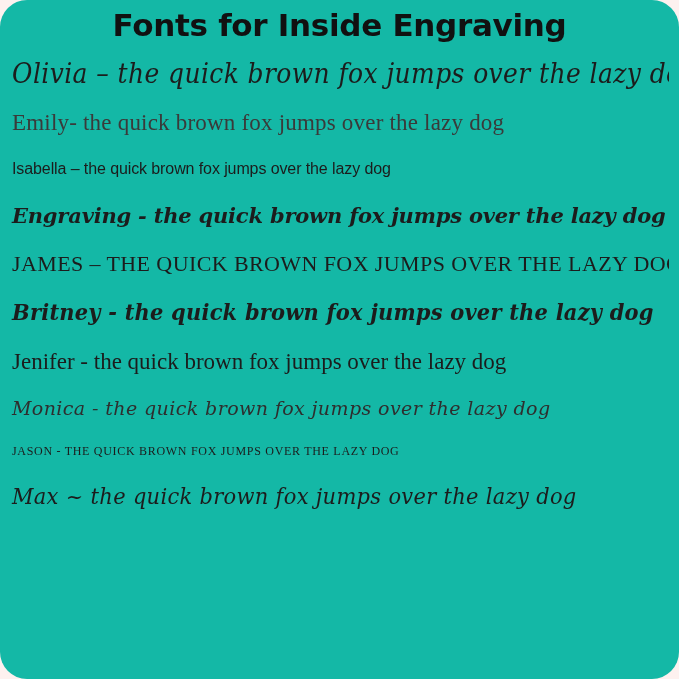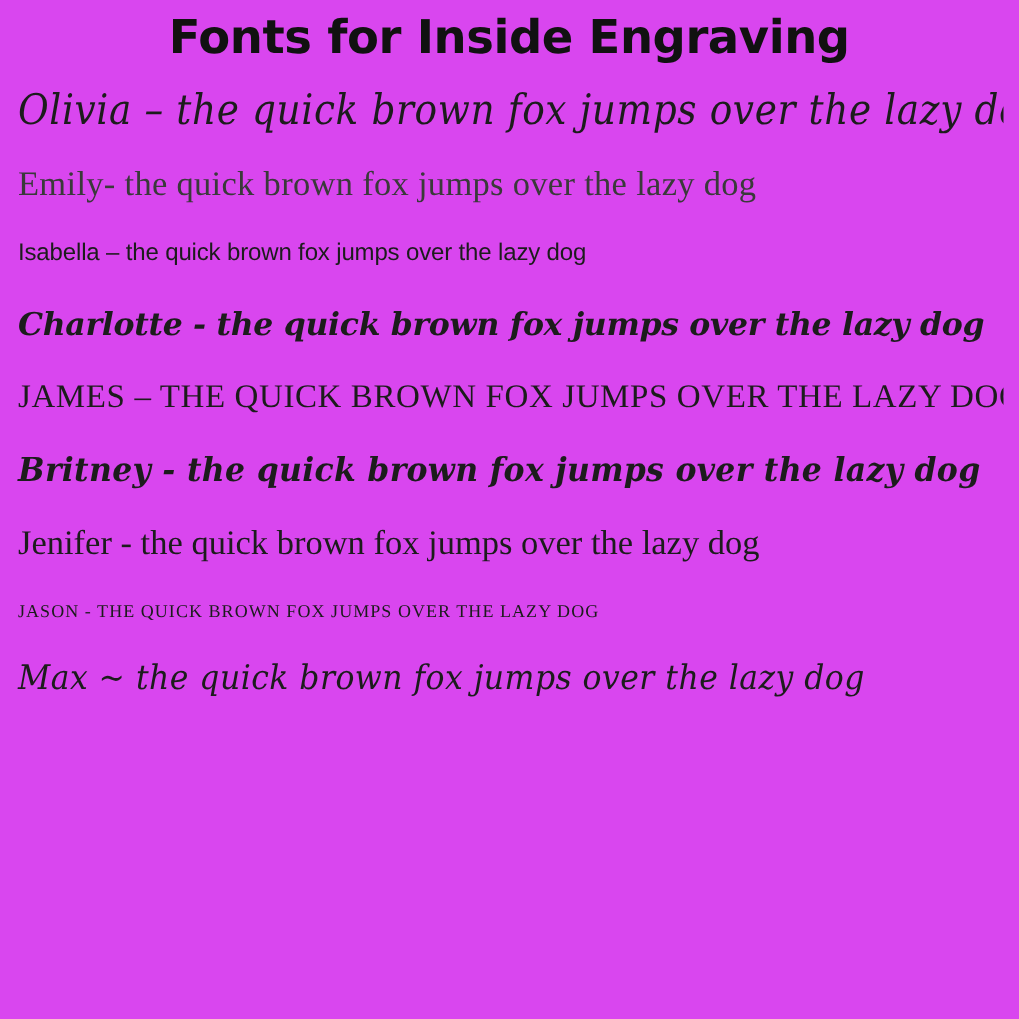--- a/index.html
+++ b/index.html
@@ -13,21 +13,22 @@
     font-family: "Liberation Serif", serif;
     overflow: hidden;
   }
   .sheet {
     width: 679px;
     height: 679px;
     box-sizing: border-box;
     padding: 6px 10px 4px 10px;
     display: flex;
     flex-direction: column;
-    background: #d946ef;
+    background: #14b8a6;
+    border-radius: 27px;
   }
   .title {
     text-align: center;
     font-family: "DejaVu Sans", sans-serif;
     font-weight: bold;
     font-size: 31px;
     letter-spacing: -0.3px;
     color: #111111;
     margin: 2px 0 6px 0;
     line-height: 1.1;
@@ -154,21 +155,22 @@
 <body>
 
 <div class="sheet">
 
   <div class="title">Fonts for Inside Engraving</div>
 
   <div class="rows">
     <div class="row f-olivia">Olivia – the quick brown fox jumps over the lazy dog</div>
     <div class="row f-emily">Emily- the quick brown fox jumps over the lazy dog</div>
     <div class="row f-isabella">Isabella – the quick brown fox jumps over the lazy dog</div>
-    <div class="row f-charlotte">Charlotte - the quick brown fox jumps over the lazy dog</div>
+    <div class="row f-charlotte">Engraving - the quick brown fox jumps over the lazy dog</div>
     <div class="row f-james">JAMES – THE QUICK BROWN FOX JUMPS OVER THE LAZY DOG</div>
     <div class="row f-britney">Britney - the quick brown fox jumps over the lazy dog</div>
     <div class="row f-jenifer">Jenifer - the quick brown fox jumps over the lazy dog</div>
+    <div class="row f-monica">Monica - the quick brown fox jumps over the lazy dog</div>
     <div class="row f-jason">JASON - THE QUICK BROWN FOX JUMPS OVER THE LAZY DOG</div>
     <div class="row f-max">Max ~ the quick brown fox jumps over the lazy dog</div>
   </div>
 
 </div>
 
 </body></html>

